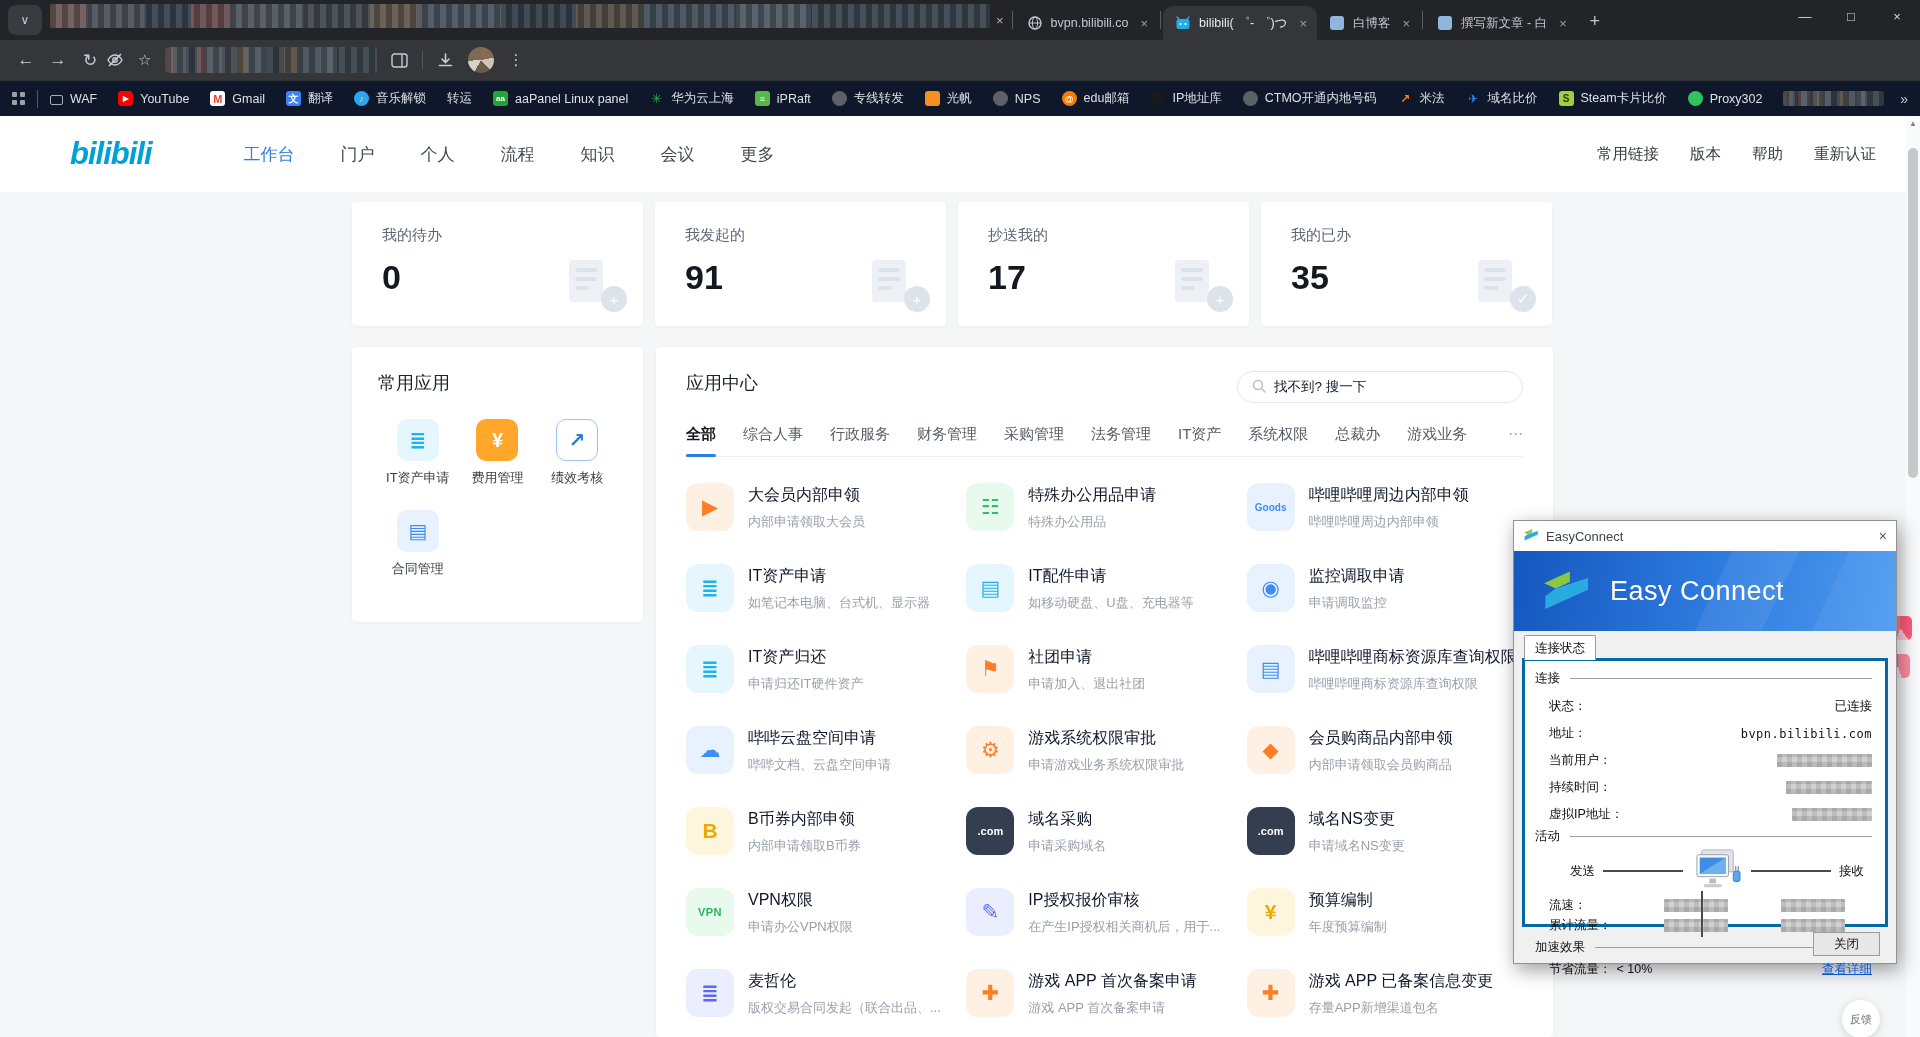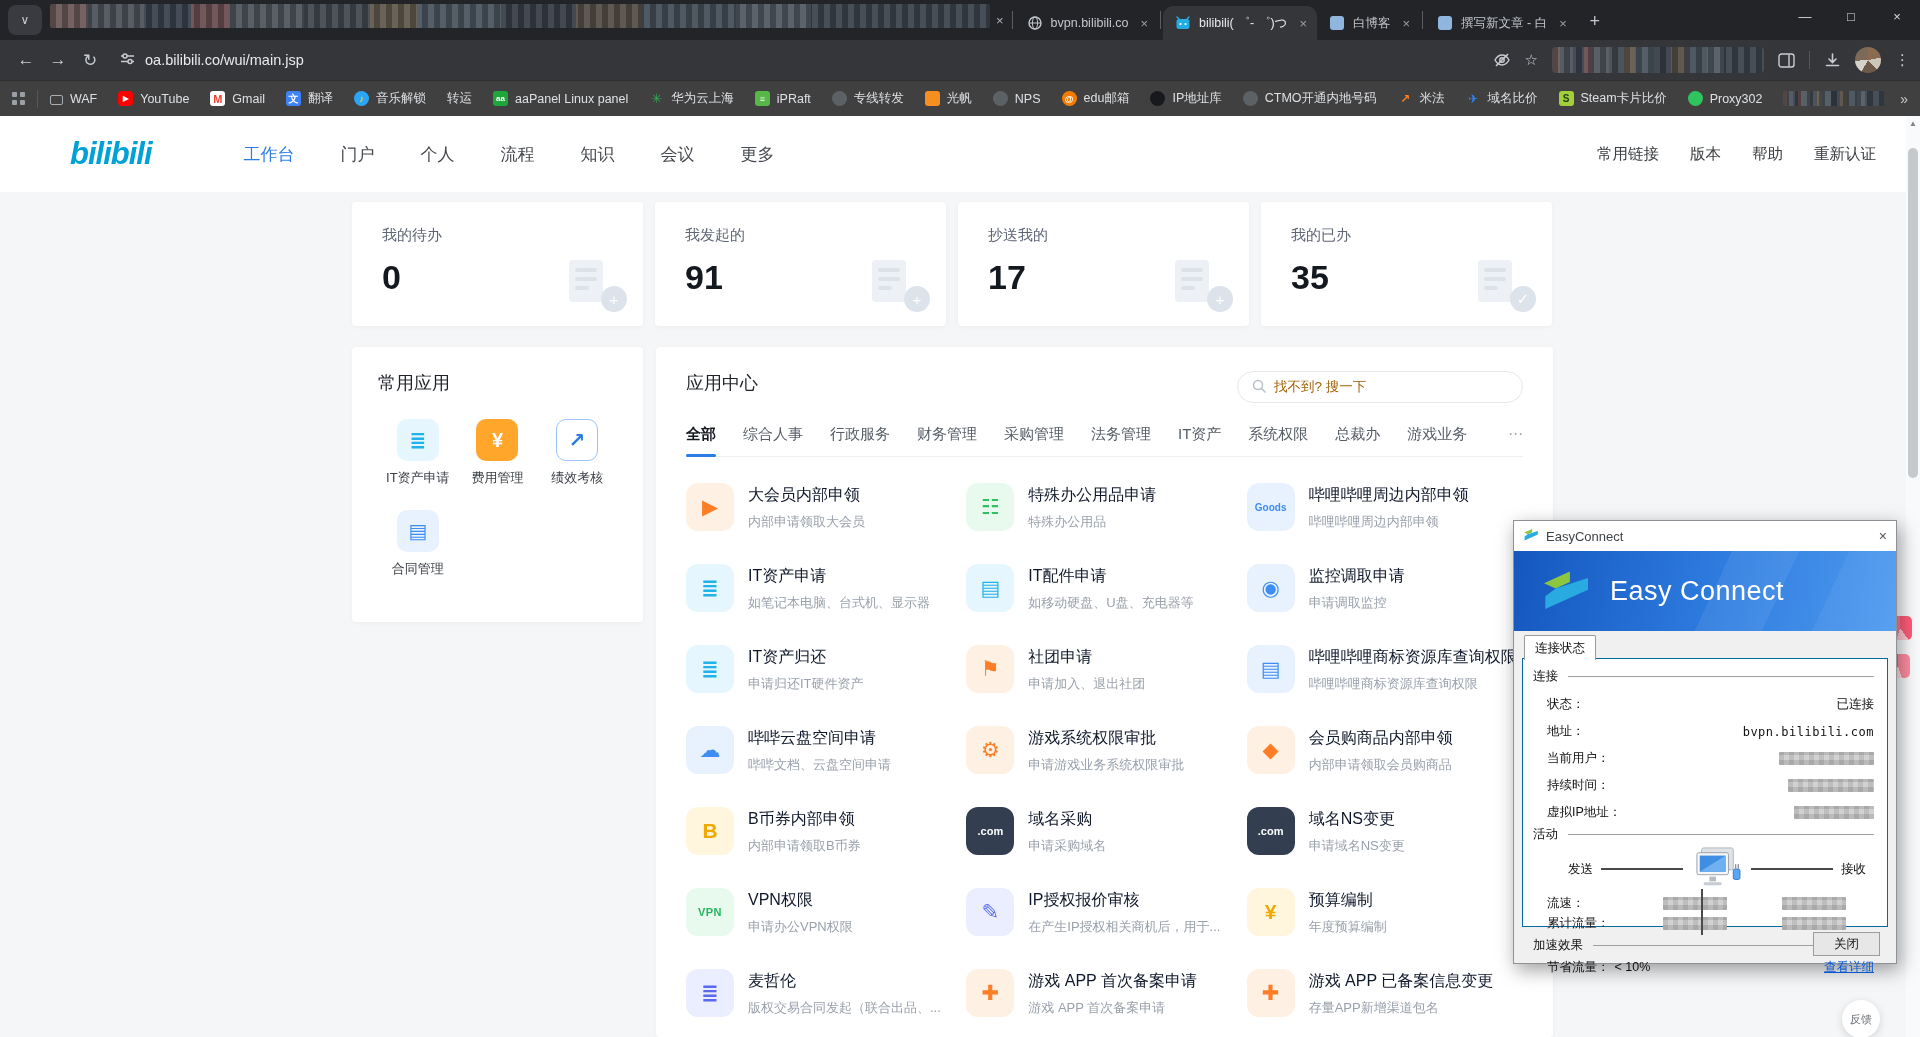--- a/index.html
+++ b/index.html
@@ -35,21 +35,21 @@
   .toolbar { position:absolute; top:40px; left:0; right:0; height:40px; background:#35363a; display:flex; align-items:center; padding:0 10px; z-index:60; }
   .navbtn { color:#c8ccd1; font-size:17px; width:32px; text-align:center; }
   .sitechip { display:flex; align-items:center; gap:10px; margin-left:14px; color:#e8eaed; font-size:14.5px; flex:1; }
   .tb-right { display:flex; align-items:center; gap:14px; }
   .tb-ico { color:#c8ccd1; font-size:15px; display:flex; align-items:center; }
   .ext-blur { width:212px; height:26px; border-radius:4px; }
   .avatar-blur { width:26px; height:26px; border-radius:50%;
      background:conic-gradient(#8a6b52 0 22%,#cdc6bb 22% 38%,#6e5a48 38% 58%,#d7d2c9 58% 74%,#7c6a57 74% 100%); }
   .tdiv { width:1px; height:18px; background:#54575c; }
 
-  .bookmarks { position:absolute; top:80px; left:0; right:0; height:36px; background:#404040; display:flex; align-items:center; padding:0 12px; z-index:60; border-top:1px solid #2e2f33; }
+  .bookmarks { position:absolute; top:80px; left:0; right:0; height:36px; background:#0f172a; display:flex; align-items:center; padding:0 12px; z-index:60; border-top:1px solid #2e2f33; }
   .appsgrid { display:grid; grid-template-columns:5px 5px; grid-gap:3px; margin-right:12px; }
   .appsgrid i { width:5px; height:5px; background:#9aa0a6; border-radius:1px; }
   .bm { display:flex; align-items:center; gap:7px; color:#dde0e4; font-size:12.5px; margin-right:21px; white-space:nowrap; }
   .b-ico { width:15px; height:15px; display:flex; align-items:center; justify-content:center; font-weight:700; flex:none; }
   .bm-blur { width:112px; height:15px; margin-right:16px; }
   .bm-more { color:#c8ccd1; font-size:14px; margin-left:auto; }
 
   
   .page { position:absolute; top:116px; left:0; right:0; bottom:0; background:#f5f6f8; }
   .site-header { position:absolute; top:0; left:0; right:0; height:76px; background:#fff; display:flex; align-items:center; }
@@ -80,21 +80,21 @@
   [data-tile="cyan"]         { background:#e6f6fe; color:#20b2ea; }
   [data-tile="blue"]         { background:#e8f2ff; color:#3d8df5; }
   [data-tile="goods"]        { background:#e8f2ff; color:#3d8df5; font-size:10px; }
   [data-tile="indigo"]       { background:#ebeefe; color:#5a6af0; }
   [data-tile="yellow"]       { background:#fff6dd; color:#efa900; }
   [data-tile="dark"]         { background:#333f51; color:#fff; font-size:11px; }
   [data-tile="chart"]        { background:#fff; color:#2b7ce5; border:1.5px solid #9cc3f7; }
 
   .appcenter { position:absolute; left:656px; top:231px; width:897px; bottom:0; padding:24px 30px; overflow:hidden; }
   .ac-head { display:flex; justify-content:space-between; }
-  .ac-search { width:286px; height:32px; border:1px solid #e4e7ec; border-radius:16px; display:flex; align-items:center; gap:8px; padding:0 14px; color:#a16207; font-size:13.5px; background:#fff; }
+  .ac-search { width:286px; height:32px; border:1px solid #e4e7ec; border-radius:16px; display:flex; align-items:center; gap:8px; padding:0 14px; color:#0f172a; font-size:13.5px; background:#fff; }
   .ac-tabs { margin-top:22px; display:flex; gap:27px; border-bottom:1px solid #eef0f3; font-size:15px; color:#565d66; }
   .ac-tab { padding-bottom:12px; position:relative; white-space:nowrap; }
   .ac-tab[data-active="true"] { color:#14181f; font-weight:700; }
   .ac-tab[data-active="true"]::after { content:""; position:absolute; left:0; right:0; bottom:-1px; height:3px; background:#2b7ce5; border-radius:2px; }
   .ac-more { padding-bottom:12px; color:#9aa0a6; font-size:15px; }
   .ac-grid { margin-top:26px; display:grid; grid-template-columns:repeat(3,1fr); row-gap:33px; column-gap:4px; }
   .ac-item { display:flex; gap:14px; align-items:flex-start; }
   .ac-title { font-size:16px; color:#0f172a; font-weight:500; margin-top:2px; white-space:nowrap; }
   .ac-desc { font-size:13px; color:#9aa1ab; margin-top:7px; white-space:nowrap; }
 
@@ -109,21 +109,21 @@
   .ec { position:absolute; left:1513px; top:520px; width:384px; height:444px; background:#f0f0f0; border:1px solid #8e9196; box-shadow:3px 6px 18px rgba(0,0,0,.38); z-index:100; font-size:12.5px; color:#111; }
   .ec-titlebar { height:30px; background:#fff; display:flex; align-items:center; gap:7px; padding:0 9px; font-size:13px; color:#3f4348; }
   .ec-close { margin-left:auto; color:#555; font-size:14px; }
   .ec-banner { position:absolute; top:30px; left:0; right:0; height:80px;
      background:linear-gradient(100deg,#1457bf 0%,#2f7de0 55%,#4f9bef 100%); display:flex; align-items:center; gap:18px; padding-left:26px; overflow:hidden; }
   .ec-banner::after { content:""; position:absolute; inset:0;
      background:linear-gradient(115deg,transparent 52%,rgba(255,255,255,.07) 52% 68%,transparent 68% 80%,rgba(255,255,255,.05) 80%); }
   .ec-banner-text { color:#fff; font-size:27px; letter-spacing:.5px; }
   .ec-tabzone { position:absolute; left:8px; right:8px; top:114px; bottom:36px; }
   .ec-tab { display:inline-block; position:relative; z-index:2; margin-left:2px; padding:4px 10px 3px; background:#fff; border:1px solid #9a9a9a; border-bottom:none; border-radius:2px 2px 0 0; }
-  .ec-pagebox { position:absolute; top:23px; left:0; right:0; bottom:0; background:#fff; border:1px solid #0369a1; padding:5px 13px 4px 5px; }
+  .ec-pagebox { position:absolute; top:23px; left:0; right:0; bottom:0; background:#fff; border:3px solid #0369a1; padding:5px 13px 4px 5px; }
   .ec-sec { display:flex; align-items:center; gap:10px; height:21px; padding-left:5px; margin-top:2px; }
   .ec-sec .line { flex:1; height:1px; background:#9f9f9f; }
   .ec-row { display:flex; justify-content:space-between; align-items:center; height:19px; padding-left:19px;margin-top:8px; }
   .ec-mono { font-family:"DejaVu Sans Mono","Liberation Mono",monospace; font-size:12px; letter-spacing:.5px; }
   .ec-act { display:flex; align-items:center; gap:8px; height:48px; padding:0 8px 0 40px; }
   .ec-act .wire { flex:1; height:2px; background:#4a4a4a; }
   .ec-mid { position:relative; }
   .ec-vline { position:absolute; left:50%; top:-4px; height:46px; width:2px; background:#4a4a4a; }
   .ec-duo { display:grid; grid-template-columns:88px 1fr 1fr; align-items:center; height:20px; padding-left:19px; }
   .ec-duo .cell { display:flex; justify-content:center; }
@@ -194,31 +194,20 @@
     <span>—</span>
     <span>□</span>
     <span>×</span>
   </div>
 </div>
 
 <div class="toolbar">
   <span class="navbtn">←</span>
   <span class="navbtn">→</span>
   <span class="navbtn">↻</span>
-  <div class="sitechip">
-    <span>
-      <svg width="15" height="15" viewBox="0 0 15 15">
-          <line x1="1" y1="5" x2="14" y2="5" stroke="#c8ccd1" stroke-width="1.5"></line>
-          <circle cx="5" cy="5" r="2" fill="#35363a" stroke="#c8ccd1" stroke-width="1.5"></circle>
-          <line x1="1" y1="10.5" x2="14" y2="10.5" stroke="#c8ccd1" stroke-width="1.5"></line>
-          <circle cx="10" cy="10.5" r="2" fill="#35363a" stroke="#c8ccd1" stroke-width="1.5"></circle>
-        </svg>
-    </span>
-    <span>oa.bilibili.co/wui/main.jsp</span>
-  </div>
   <div class="tb-right">
     <span class="tb-ico">
       <svg width="18" height="16" viewBox="0 0 18 16">
           <path d="M2 8 C4 4.5 7 3 9 3 C11 3 14 4.5 16 8 C14 11.5 11 13 9 13 C7 13 4 11.5 2 8 Z" fill="none" stroke="#c8ccd1" stroke-width="1.4"></path>
           <circle cx="9" cy="8" r="2.2" fill="none" stroke="#c8ccd1" stroke-width="1.4"></circle>
           <line x1="3" y1="14" x2="15" y2="2" stroke="#c8ccd1" stroke-width="1.6"></line>
         </svg>
     </span>
     <span class="tb-ico">☆</span>
     <div class="ext-blur pxd"></div>

